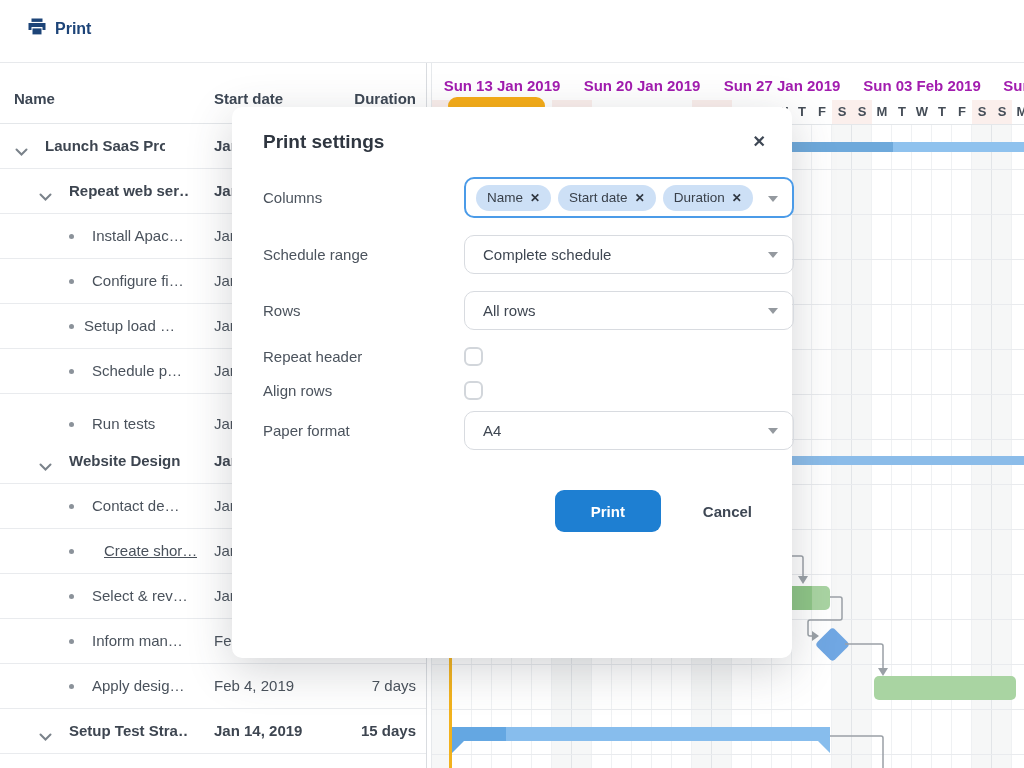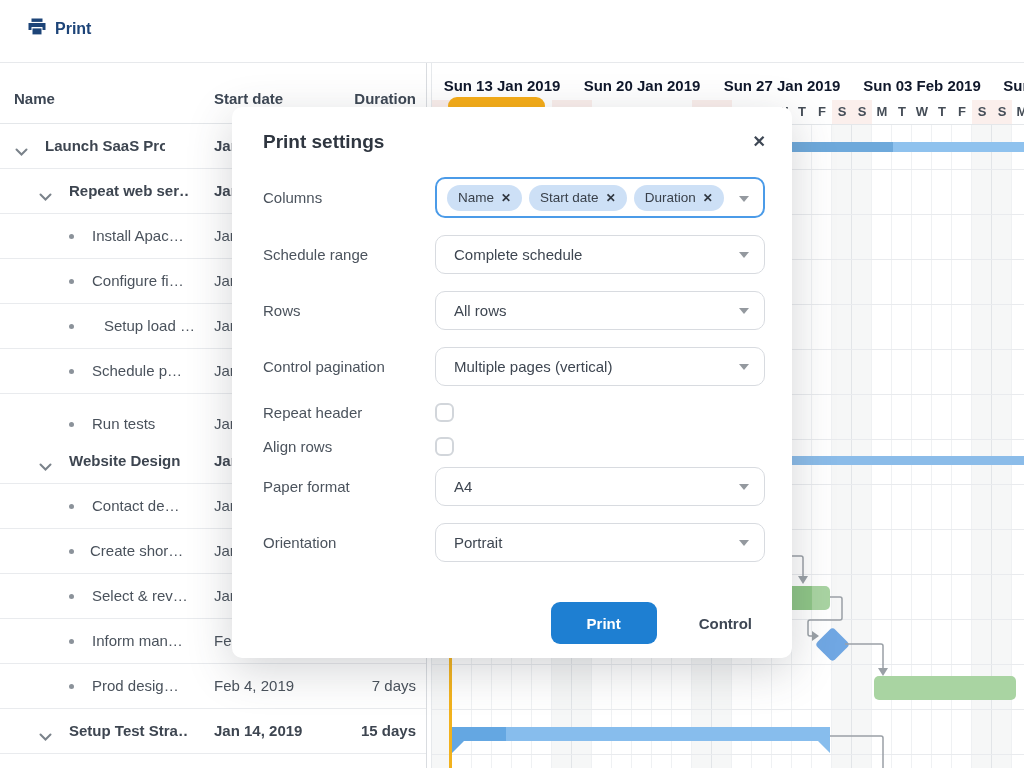--- a/index.html
+++ b/index.html
@@ -27,21 +27,21 @@
   .grid-row{position:absolute;left:0;width:427px;height:45px;border-bottom:1px solid var(--line);font-size:15px;color:var(--txt);background:#fff;}
   .grid-row.parent{font-weight:700;color:var(--txt-dark);}
   .g-name{position:absolute;top:13px;white-space:nowrap;overflow:hidden;max-width:120px;}
   .g-start{position:absolute;left:214px;top:13px;white-space:nowrap;}
   .g-dur{position:absolute;right:11px;top:13px;}
   .chev{position:absolute;top:19px;width:13px;height:9px;cursor:pointer;}
   .bullet{position:absolute;top:20px;width:5px;height:5px;border-radius:50%;background:#8b929a;}
 
   
   .chart-border{position:absolute;left:431px;top:63px;width:1px;height:705px;background:#e6e9ec;z-index:0;}
-  .week-label{position:absolute;top:77px;width:140px;text-align:center;font-size:15px;font-weight:700;color:#0f172a;white-space:nowrap;z-index:1;}
+  .week-label{position:absolute;top:77px;width:140px;text-align:center;font-size:15px;font-weight:700;color:#a21caf;white-space:nowrap;z-index:1;}
   .day-cell{position:absolute;top:100px;width:20px;height:24px;text-align:center;line-height:24px;font-size:13px;font-weight:700;color:#454d57;z-index:1;}
   .day-cell.weekend{background:var(--weekend-header);}
   .header-line{position:absolute;left:429px;top:124px;width:595px;height:1px;background:#e4e7ea;z-index:1;}
 
   
   .body-col{position:absolute;top:125px;height:643px;width:20px;border-right:1px solid var(--line-day);z-index:0;}
   .body-col.weekend{background:var(--weekend-body);}
   .body-col.weekend-end{border-right-color:var(--line-strong);}
   .row-line{position:absolute;left:432px;width:592px;height:1px;background:var(--line);z-index:0;}
 
@@ -53,21 +53,21 @@
   .bar-summary{position:absolute;z-index:1;}
   .bar-summary .shape{width:100%;height:100%;clip-path:polygon(0 0,100% 0,100% 100%,calc(100% - 12px) 54%,12px 54%,0 100%);}
   .milestone{position:absolute;width:25px;height:25px;border-radius:4px;transform:rotate(45deg);background:var(--milestone);z-index:1;}
   .dep-svg{position:absolute;left:0;top:0;z-index:1;pointer-events:none;}
 
   
   .modal{position:absolute;left:232px;top:107px;width:560px;height:551px;background:#fff;border-radius:10px;box-shadow:0 12px 45px rgba(60,65,75,.22);z-index:10;padding:24px 28px 18px 31px;}
   .modal-title{font-size:19px;font-weight:700;color:#2f3640;}
   .modal-close{position:absolute;right:26px;top:25px;font-size:16px;font-weight:700;color:#3e4754;cursor:pointer;}
   .fields{margin-top:24px;}
-  .field-row{display:flex;align-items:center;margin-bottom:17px;}
+  .field-row{display:flex;align-items:center;margin-bottom:17px;gap:29px;}
   .field-row.cb{margin-bottom:11px;}
   .field-label{width:172px;font-size:15px;color:#4b535d;flex:none;}
   .control{width:330px;flex:none;position:relative;}
   .select-box{height:39px;border:1px solid #d8dbe0;border-radius:10px;display:flex;align-items:center;padding:0 18px;font-size:15px;color:#3e4651;cursor:pointer;}
   .caret{position:absolute;right:16px;top:17px;width:0;height:0;border-left:5px solid transparent;border-right:5px solid transparent;border-top:6px solid #94999f;}
   .tags-box{min-height:41px;border:2px solid var(--combo-border);border-radius:10px;display:flex;align-items:center;gap:7px;padding:0 26px 0 10px;cursor:text;}
   .chip{background:var(--chip-bg);border-radius:13px;height:26px;display:flex;align-items:center;padding:0 11px;font-size:13.5px;color:#39404a;white-space:nowrap;}
   .chip .x{margin-left:7px;font-weight:700;font-size:12px;color:#2f3640;cursor:pointer;}
   .checkbox{width:19px;height:19px;border:2px solid #d2d6db;border-radius:6px;background:#fff;cursor:pointer;}
   .btn-row{display:flex;align-items:center;justify-content:flex-end;margin-top:40px;padding-right:12px;gap:42px;}
@@ -235,21 +235,21 @@
           <div class="g-dur"></div>
         </div>
         <div class="grid-row" style="top: 196px;">
           <div class="bullet" style="left: 69px;"></div>
           <div class="g-name" style="left: 92px;">Configure fi…</div>
           <div class="g-start">Jan</div>
           <div class="g-dur"></div>
         </div>
         <div class="grid-row" style="top: 241px;">
           <div class="bullet" style="left: 69px;"></div>
-          <div class="g-name" style="left: 104px;">Setup load …</div>
+          <div class="g-name" style="left: 84px;">Setup load …</div>
           <div class="g-start">Jan</div>
           <div class="g-dur"></div>
         </div>
         <div class="grid-row" style="top: 286px;">
           <div class="bullet" style="left: 69px;"></div>
           <div class="g-name" style="left: 92px;">Schedule p…</div>
           <div class="g-start">Jan</div>
           <div class="g-dur"></div>
         </div>
         <div class="grid-row" style="top: 339px;">
@@ -267,39 +267,39 @@
           <div class="g-dur"></div>
         </div>
         <div class="grid-row" style="top: 421px;">
           <div class="bullet" style="left: 69px;"></div>
           <div class="g-name" style="left: 92px;">Contact de…</div>
           <div class="g-start">Jan</div>
           <div class="g-dur"></div>
         </div>
         <div class="grid-row" style="top: 466px;">
           <div class="bullet" style="left: 69px;"></div>
-          <div class="g-name" style="left: 90px;">Create shor…</div>
+          <div class="g-name" style="left: 104px; text-decoration: underline;">Create shor…</div>
           <div class="g-start">Jan</div>
           <div class="g-dur"></div>
         </div>
         <div class="grid-row" style="top: 511px;">
           <div class="bullet" style="left: 69px;"></div>
           <div class="g-name" style="left: 92px;">Select &amp; rev…</div>
           <div class="g-start">Jan</div>
           <div class="g-dur"></div>
         </div>
         <div class="grid-row" style="top: 556px;">
           <div class="bullet" style="left: 69px;"></div>
           <div class="g-name" style="left: 92px;">Inform man…</div>
           <div class="g-start">Fe</div>
           <div class="g-dur"></div>
         </div>
         <div class="grid-row" style="top: 601px;">
           <div class="bullet" style="left: 69px;"></div>
-          <div class="g-name" style="left: 92px;">Prod desig…</div>
+          <div class="g-name" style="left: 92px;">Apply desig…</div>
           <div class="g-start">Feb 4, 2019</div>
           <div class="g-dur">7 days</div>
         </div>
         <div class="grid-row parent" style="top: 646px;">
           <div class="chev" style="left: 39px;"><svg width="13" height="9" viewBox="0 0 13 9" fill="none" stroke="#7a828a" stroke-width="2" stroke-linecap="round">
               <polyline points="1.5,1.5 6.5,6.5 11.5,1.5"></polyline>
             </svg></div>
           <div class="g-name" style="left: 69px;">Setup Test Stra…</div>
           <div class="g-start">Jan 14, 2019</div>
           <div class="g-dur">15 days</div>
@@ -338,53 +338,39 @@
             <div class="caret"></div>
           </div>
         </div>
         <div class="field-row">
           <div class="field-label">Rows</div>
           <div class="control">
             <div class="select-box">All rows</div>
             <div class="caret"></div>
           </div>
         </div>
-        <div class="field-row">
-          <div class="field-label">Control pagination</div>
-          <div class="control">
-            <div class="select-box">Multiple pages (vertical)</div>
-            <div class="caret"></div>
-          </div>
-        </div>
         <div class="field-row cb" style="margin-bottom: 15px;">
           <div class="field-label">Repeat header</div>
           <div class="control">
             <div class="checkbox"></div>
           </div>
         </div>
         <div class="field-row cb">
           <div class="field-label">Align rows</div>
           <div class="control">
             <div class="checkbox"></div>
           </div>
         </div>
         <div class="field-row">
           <div class="field-label">Paper format</div>
           <div class="control">
             <div class="select-box">A4</div>
             <div class="caret"></div>
           </div>
         </div>
-        <div class="field-row">
-          <div class="field-label">Orientation</div>
-          <div class="control">
-            <div class="select-box">Portrait</div>
-            <div class="caret"></div>
-          </div>
-        </div>
       </div>
     <div class="btn-row">
       <button class="btn-print">Print</button>
-      <button class="btn-cancel">Control</button>
+      <button class="btn-cancel">Cancel</button>
     </div>
   </div>
 
 </div>
 
 </body></html>

